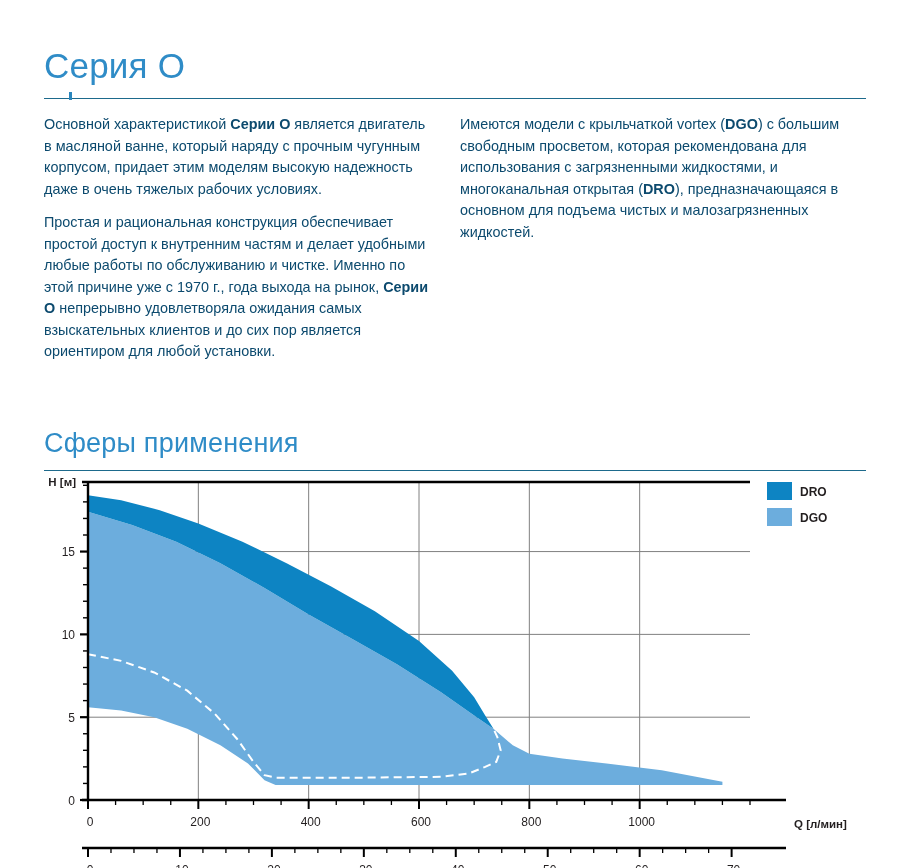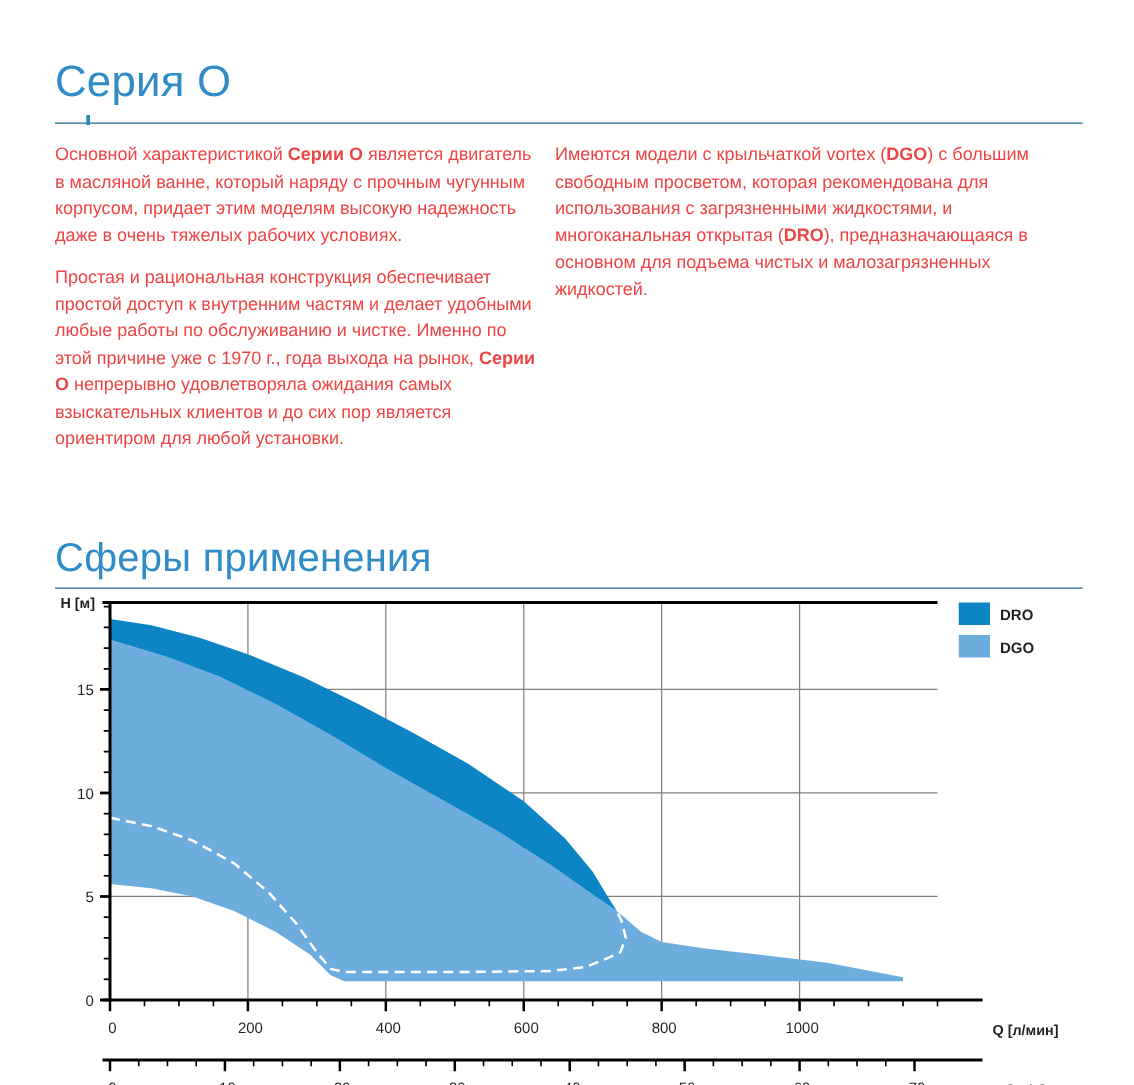--- a/index.html
+++ b/index.html
@@ -27,21 +27,21 @@
     position: absolute;
     left: 44px;
     font-size: 34px;
     font-weight: 400;
     color: #2e8bc6;
     letter-spacing: 0.2px;
     line-height: 1;
     white-space: nowrap;
   }
   #title-series { top: 48px; font-size: 35px; color: #2f8cc7; }
-  #title-applications { top: 430px; font-size: 32px; color: #2f8cc7; }
+  #title-applications { top: 430px; font-size: 27px; color: #2f8cc7; }
 
   .rule {
     position: absolute;
     left: 44px;
     width: 822px;
     height: 1px;
     background: #1d6a8c;
   }
   #rule-top { top: 98px; }
   #rule-mid { top: 470px; }
@@ -54,24 +54,24 @@
     left: 25px;
   }
 
   
   .col {
     position: absolute;
     top: 114px;
     width: 388px;
     font-size: 14.4px;
     line-height: 21.5px;
-    color: #ef4444;
+    color: #0c4a6e;
   }
   #col-left  { left: 44px; }
-  #col-right { left: 444px; }
+  #col-right { left: 460px; }
   .col p { margin: 0 0 12px 0; }
   .col b { font-weight: bold; }
 
   
   #chart-wrap {
     position: absolute;
     left: 0;
     top: 470px;
     width: 907px;
     height: 398px;

